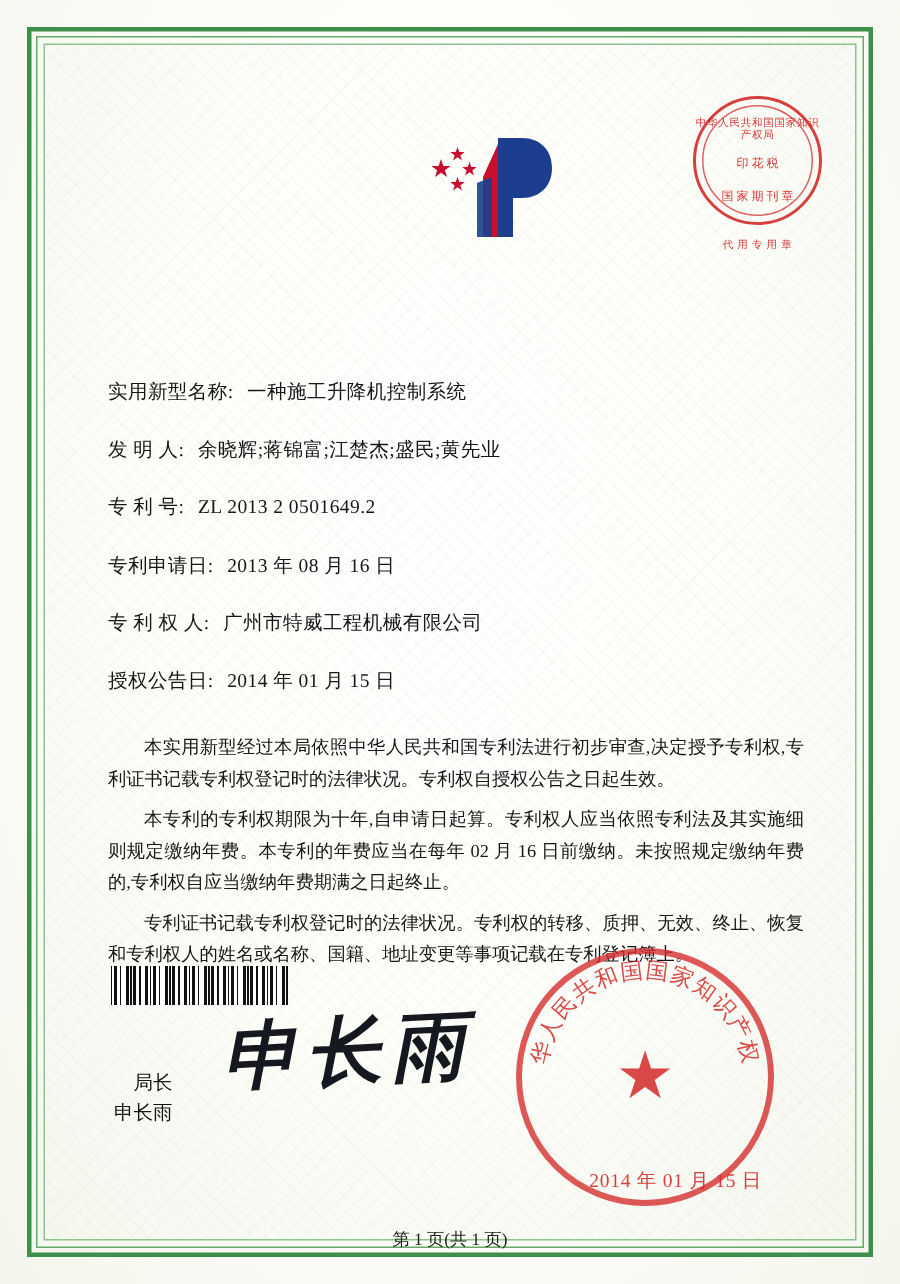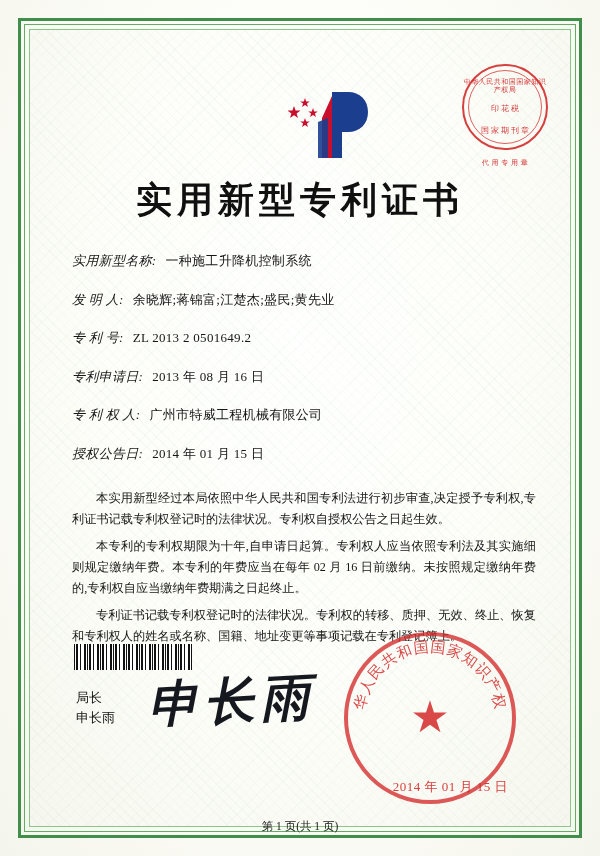--- a/index.html
+++ b/index.html
@@ -150,21 +150,20 @@
   .field {
     display: flex;
     align-items: baseline;
     margin-bottom: 20.5px;
     font-size: 13px;
     color: #161616;
   }
   .field .label {
     white-space: nowrap;
     letter-spacing: 0.3px;
-    font-style: italic;
   }
   .field .value {
     margin-left: 9px;
     letter-spacing: 0.3px;
   }
 
   .paragraphs {
     position: absolute;
     left: 32px;
     right: 24px;
@@ -186,24 +185,25 @@
     width: 118px;
     height: 26px;
     background: repeating-linear-gradient(90deg,
       #111 0 1px, #fff 1px 2px, #111 2px 4px, #fff 4px 6px,
       #111 6px 7px, #fff 7px 10px, #111 10px 12px, #fff 12px 13px);
   }
 
   .signature-block {
     position: absolute;
     left: 36px;
-    top: 648px;
+    top: 672px;
     font-size: 13px;
     line-height: 1.55;
     color: #141414;
+    text-align: right;
   }
 
   .handwriting {
     position: absolute;
     left: 108px;
     top: 628px;
     font-size: 50px;
     font-family: "DejaVu Serif", "Liberation Serif", serif;
     font-style: italic;
     font-weight: bold;
@@ -300,21 +300,20 @@
       <div class="ring"></div>
       <div class="ring2"></div>
       <div class="seal-text">
         <div class="line-a">中华人民共和国国家知识产权局</div>
         <div class="line-b">印 花 税</div>
         <div class="line-c">国 家 期 刊 章</div>
         <div class="line-d">代 用 专 用 章</div>
       </div>
     </div>
 
-    <div class="doc-title">实用新型专利证书</div>
 
     <div class="fields">
       <div class="field">
         <span class="label">实用新型名称:</span>
         <span class="value">一种施工升降机控制系统</span>
       </div>
       <div class="field">
         <span class="label">发 明 人:</span>
         <span class="value">余晓辉;蒋锦富;江楚杰;盛民;黄先业</span>
       </div>

